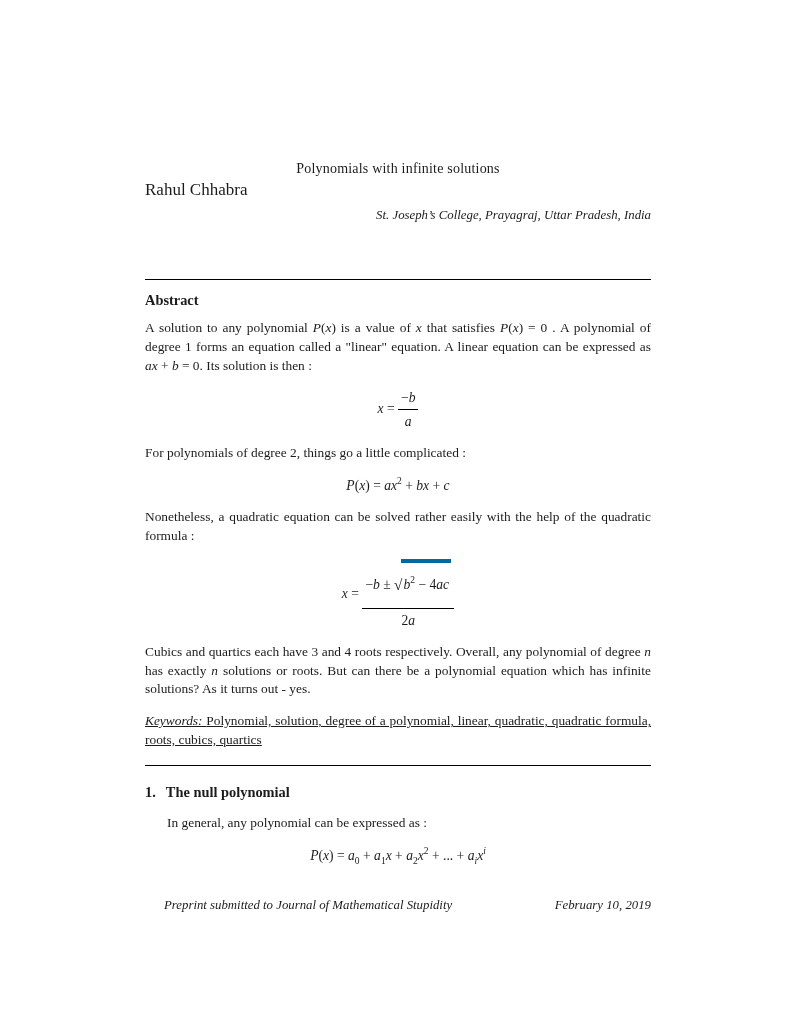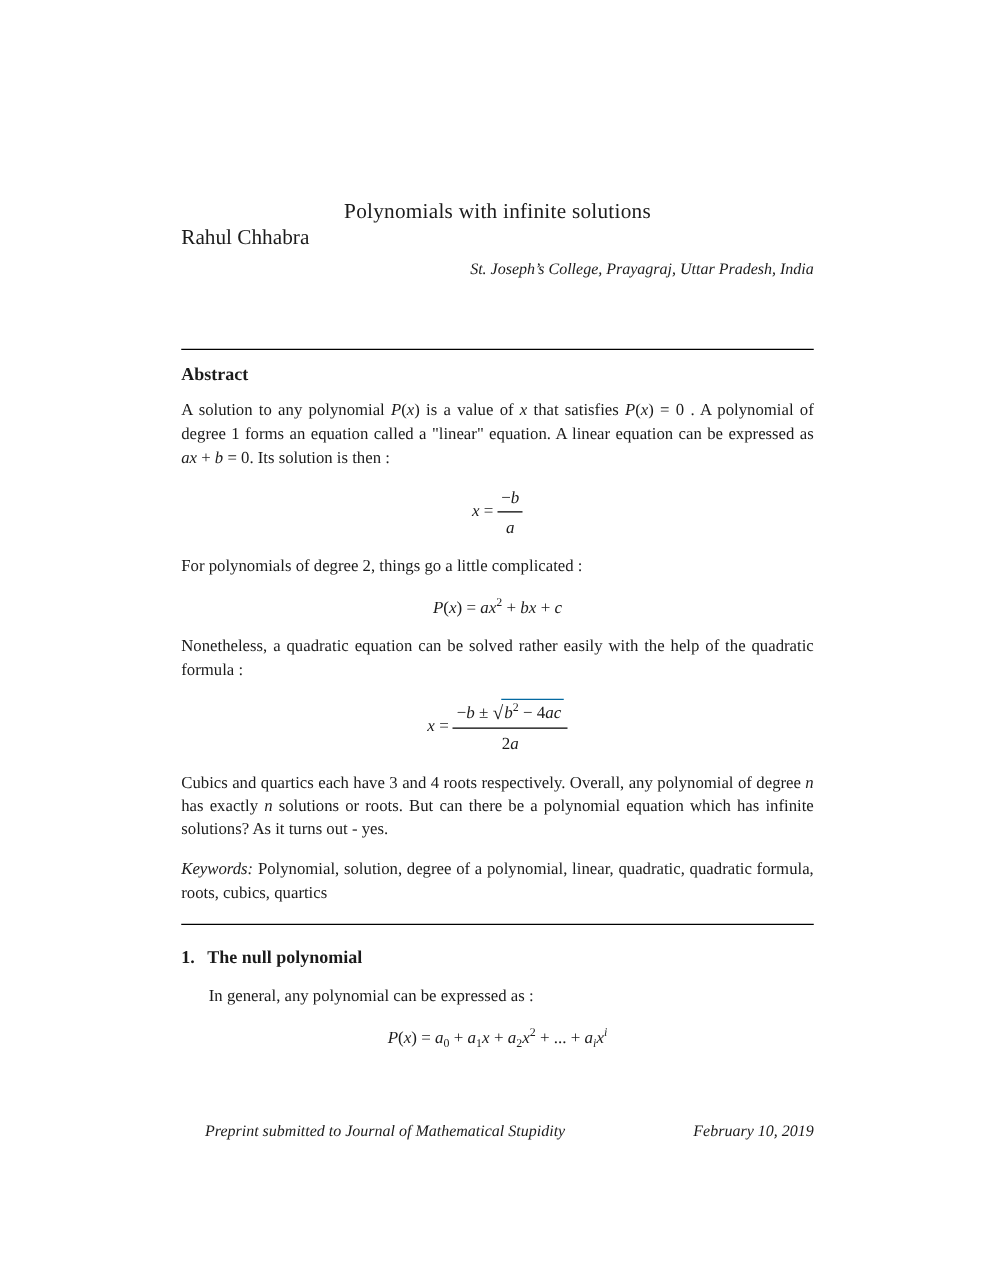--- a/index.html
+++ b/index.html
@@ -11,21 +11,21 @@
     font-family:"Liberation Serif","DejaVu Serif",serif;
     overflow:hidden;
   }
   .content {
     position:absolute;
     left:145px; top:0;
     width:506px;
   }
   .paper-title {
     margin:157px 0 0 0;
-    font-size:17px;
+    font-size:14px;
     font-weight:normal;
     text-align:center;
     line-height:24px;
     letter-spacing:0.2px;
   }
   .author {
     font-size:17px;
     text-align:left;
     line-height:17px;
   }
@@ -67,22 +67,22 @@
   }
   .frac {
     display:inline-block;
     vertical-align:middle;
     text-align:center;
   }
   .frac .num { display:block; padding:0 3px 2px 3px; }
   .frac .den { display:block; border-top:1px solid #000; padding:2px 3px 0 3px; }
   .sqrt { display:inline-block; white-space:nowrap; }
   .sqrt .rad { display:inline-block; font-size:1.12em; vertical-align:-1px; margin-right:-1px; }
-  .sqrt .radicand { display:inline-block; border-top:1px solid #0369a1; padding:0 2px; }
-  .keywords { margin-top:13px; }
+  .sqrt .radicand { display:inline-block; border-top:4px solid #0369a1; padding:12px 2px; }
+  .keywords { margin-top:13px;text-decoration:underline; }
   .section-heading {
     margin-top:17px;
     font-size:14.4px;
     font-weight:bold;
     line-height:18px;
   }
   .section-heading .sec-num { margin-right:10px; }
   .indented { text-indent:22px; margin-top:13px; }
   .footer {
     position:absolute;

